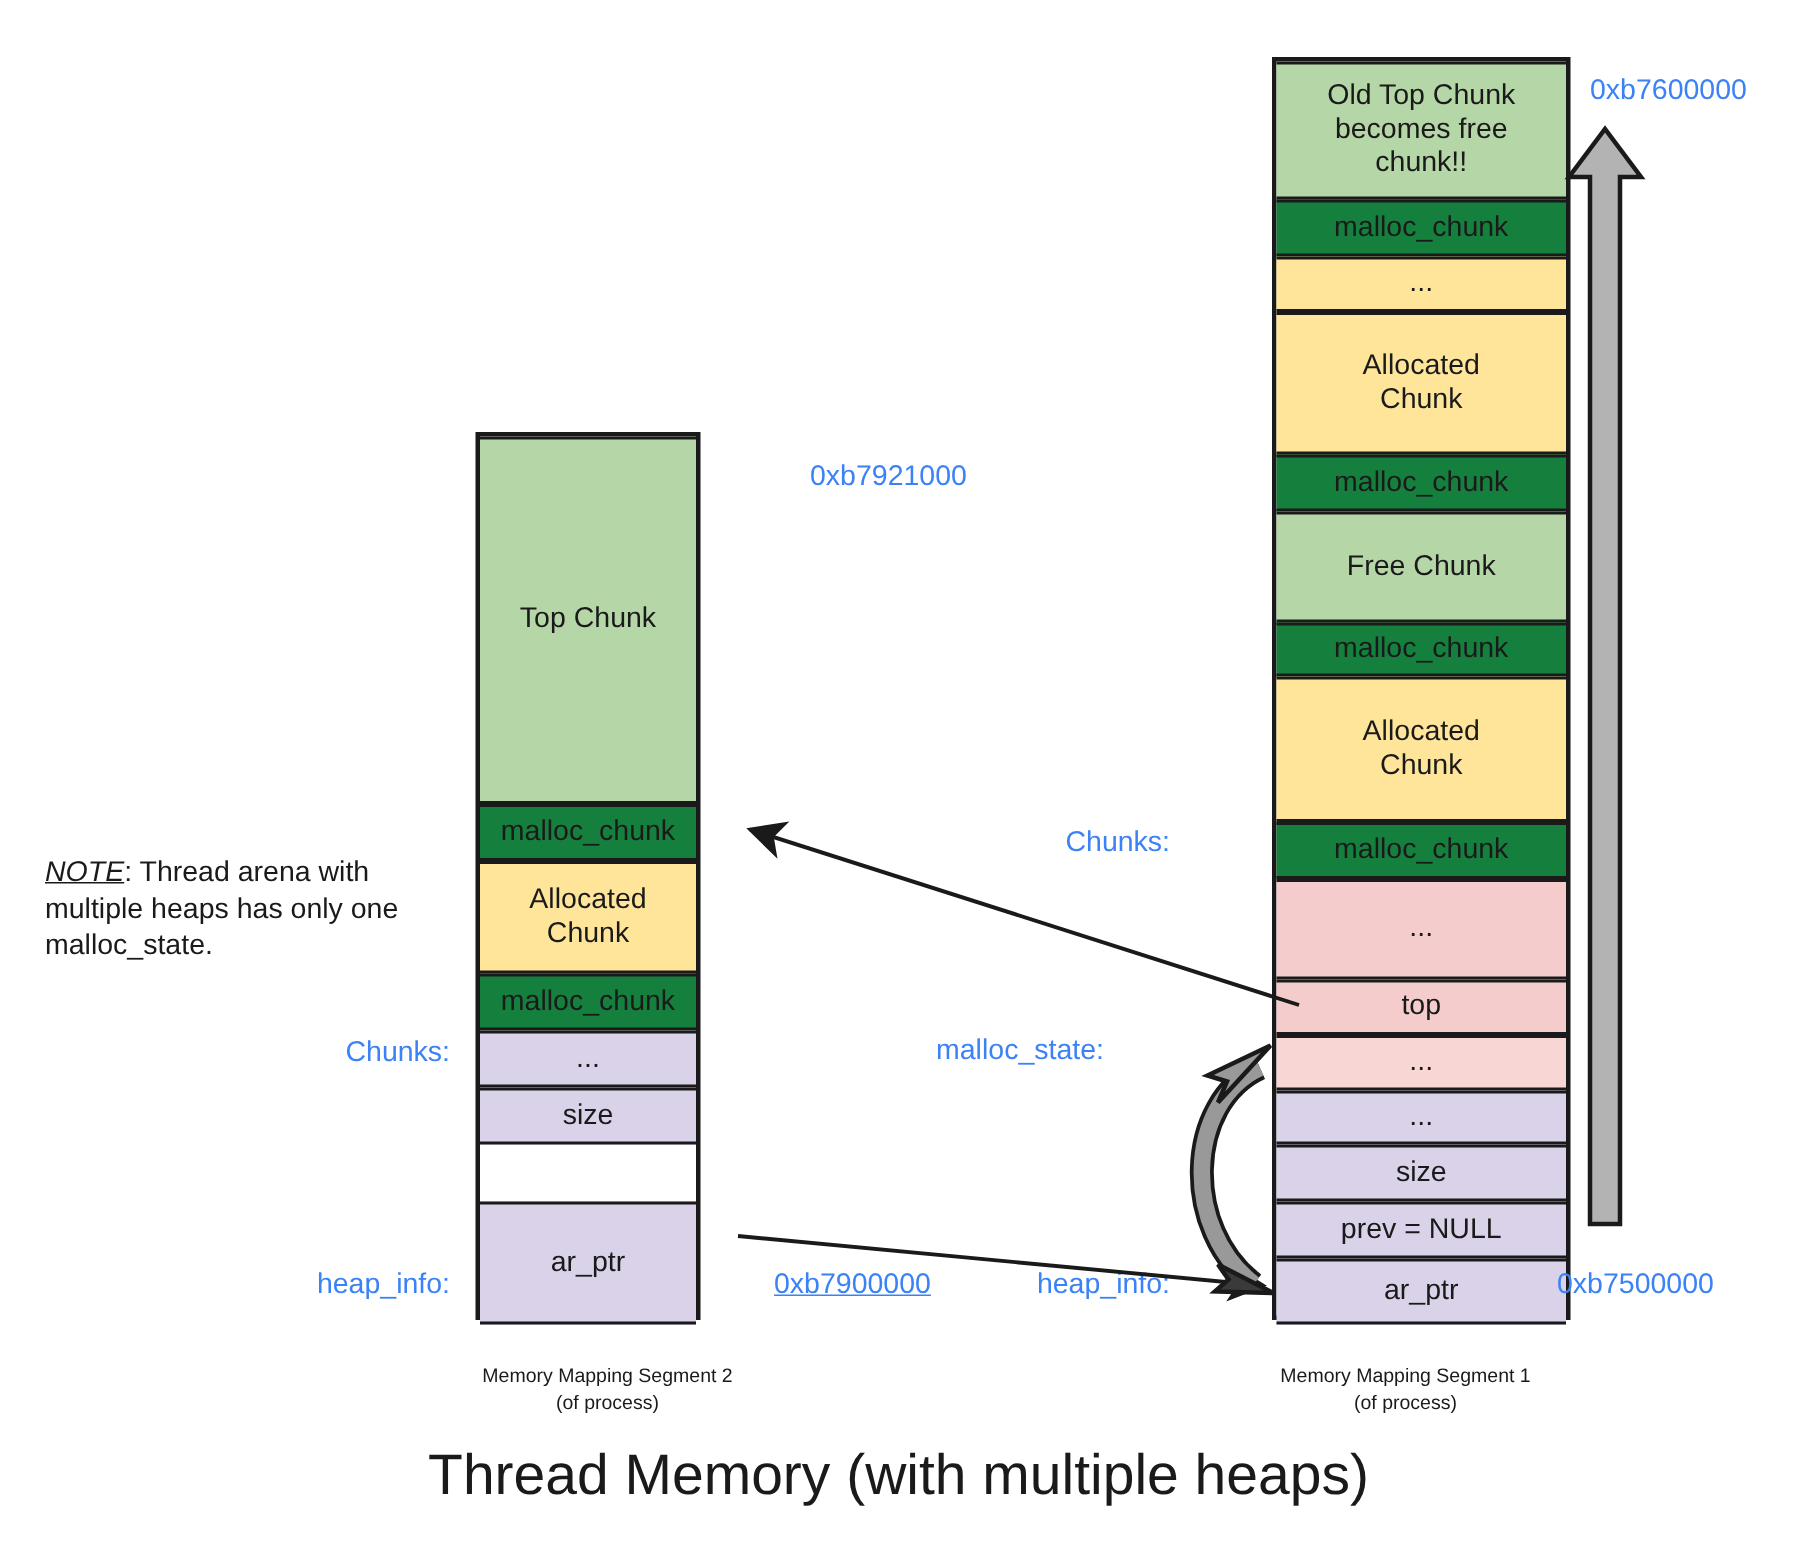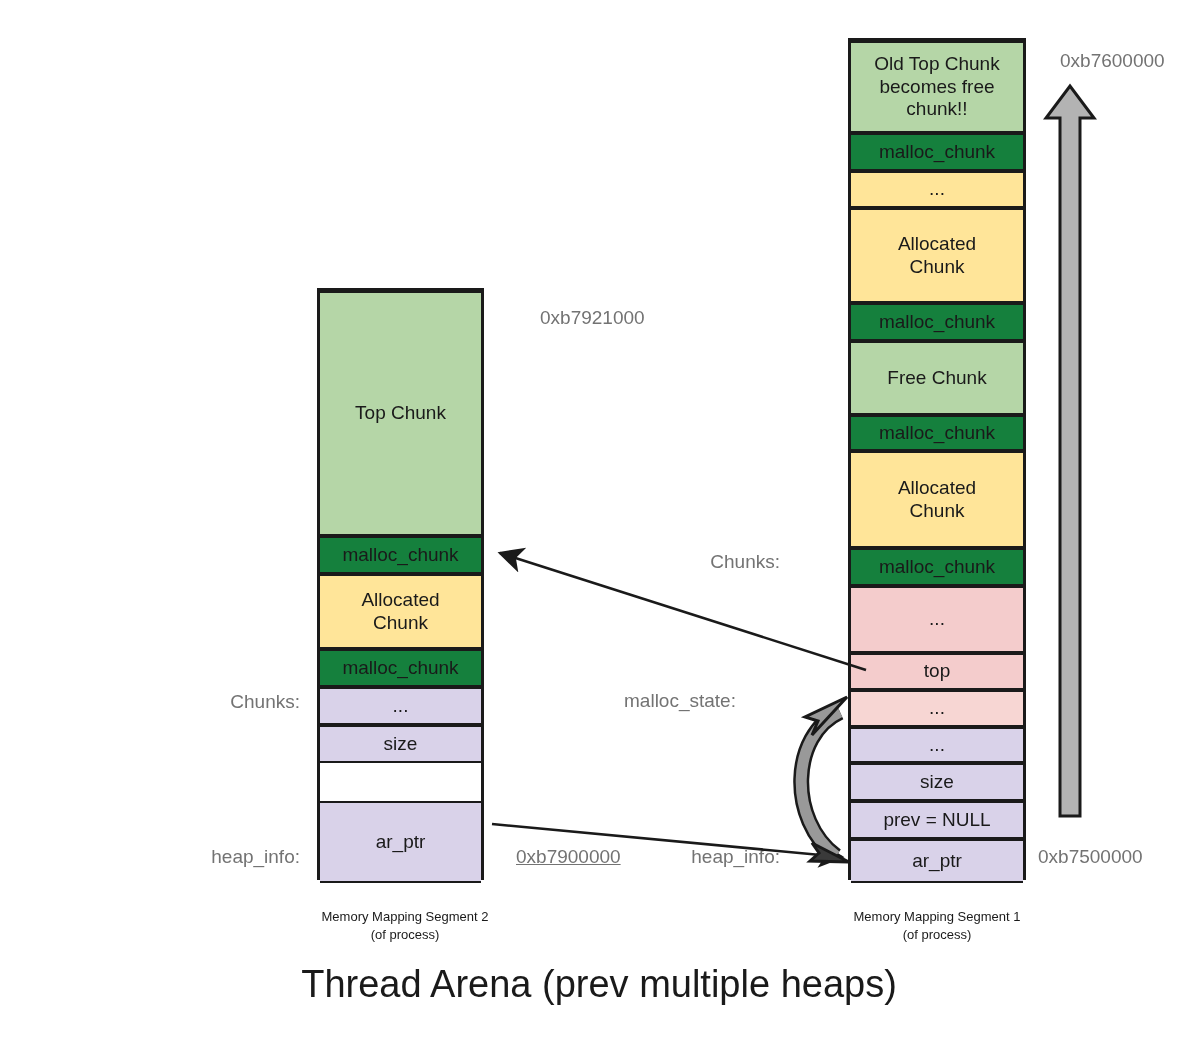--- a/index.html
+++ b/index.html
@@ -13,49 +13,49 @@
        display:flex;align-items:center;justify-content:center;text-align:center;
        font-size:19px;line-height:1.18;white-space:pre-line;}
 
   .c-green {background:#b5d6a7;}
   .c-purple{background:#15803d;}
   .c-yellow{background:#ffe599;}
   .c-pink  {background:#f4cccc;}
   .c-pink2 {background:#f7d6d3;}
   .c-lav   {background:#d9d2e9;}
 
-  .lbl{position:absolute;font-size:19px;color:#737373;white-space:nowrap;}
+  .lbl{position:absolute;font-size:19px;color:#3b82f6;white-space:nowrap;}
   .lbl.r{text-align:right;}
   .note{position:absolute;font-size:19px;line-height:1.3;color:#1a1a1a;width:265px;}
   .note i{font-style:italic;text-decoration:underline;}
 
   .caption{position:absolute;font-size:13px;text-align:center;line-height:1.35;width:320px;}
   .title{position:absolute;font-size:38px;text-align:center;width:1198px;left:0;
          font-family:"Liberation Sans","DejaVu Sans",sans-serif;}
 
   svg.overlay{position:absolute;left:0;top:0;width:1198px;height:1042px;
               pointer-events:none;overflow:visible;}
 </style>
 </head>
 <body>
 
 <div id="stage">
 
-  <div class="col" id="col-left" style="left:317px;top:288px;width:167px;height:592px;text-decoration:underline;">
+  <div class="col" id="col-left" style="left:317px;top:288px;width:150px;height:592px;text-decoration:underline;">
       <div class="row c-green" style="top: 0px; height: 245px; width: 100%;"><span>Top Chunk</span></div>
       <div class="row c-purple" style="top: 245px; height: 38px; width: 100%;"><span>malloc_chunk</span></div>
       <div class="row c-yellow" style="top: 283px; height: 75px; width: 100%;"><span>Allocated
 Chunk</span></div>
       <div class="row c-purple" style="top: 358px; height: 38px; width: 100%;"><span>malloc_chunk</span></div>
       <div class="row c-lav" style="top: 396px; height: 38px; width: 100%;"><span>...</span></div>
       <div class="row c-lav" style="top: 434px; height: 38px; width: 100%;"><span>size</span></div>
       <div class="row c-lav" style="top: 510px; height: 82px; width: 100%;"><span>ar_ptr</span></div>
     </div>
 
-  <div class="col" id="col-right" style="left:848px;top:38px;width:178px;height:842px;">
+  <div class="col" id="col-right" style="left:848px;top:38px;width:199px;height:842px;">
       <div class="row c-green" style="top: 0px; height: 92px; width: 100%;"><span>Old Top Chunk
 becomes free
 chunk!!</span></div>
       <div class="row c-purple" style="top: 92px; height: 38px; width: 100%;"><span>malloc_chunk</span></div>
       <div class="row c-yellow" style="top: 130px; height: 37px; width: 100%;"><span>...</span></div>
       <div class="row c-yellow" style="top: 167px; height: 95px; width: 100%;"><span>Allocated
 Chunk</span></div>
       <div class="row c-purple" style="top: 262px; height: 38px; width: 100%;"><span>malloc_chunk</span></div>
       <div class="row c-green" style="top: 300px; height: 74px; width: 100%;"><span>Free Chunk</span></div>
       <div class="row c-purple" style="top: 374px; height: 36px; width: 100%;"><span>malloc_chunk</span></div>
@@ -77,31 +77,34 @@
   <div class="lbl" style="left:540px;top:307px;">0xb7921000</div>
   <div class="lbl" style="left:516px;top:846px;text-decoration:underline;">0xb7900000</div>
 
   <div class="lbl r" style="left:580px;top:551px;width:200px;text-align:right;">Chunks:</div>
   <div class="lbl r" style="left:580px;top:690px;width:200px;text-align:center;">malloc_state:</div>
   <div class="lbl r" style="left:580px;top:846px;width:200px;text-align:right;">heap_info:</div>
 
   <div class="lbl" style="left:1060px;top:50px;">0xb7600000</div>
   <div class="lbl" style="left:1038px;top:846px;">0xb7500000</div>
 
+  <div class="note" style="left:30px;top:570px;">
+    <i>NOTE</i><span>: Thread arena with multiple heaps has only one malloc_state.</span>
+  </div>
 
   <div class="caption" style="left:245px;top:908px;">
     <div>Memory Mapping Segment 2</div>
     <div>(of process)</div>
   </div>
   <div class="caption" style="left:777px;top:908px;">
     <div>Memory Mapping Segment 1</div>
     <div>(of process)</div>
   </div>
 
-  <div class="title" style="top:963px;">Thread Arena (prev multiple heaps)</div>
+  <div class="title" style="top:963px;">Thread Memory (with multiple heaps)</div>
 
   <svg class="overlay">
     <defs>
       <marker id="blkArrow" markerWidth="11" markerHeight="11" refX="9" refY="5" orient="auto" markerUnits="strokeWidth">
         <path d="M0,0 L10,5 L0,10 L2.6,5 z" fill="#1a1a1a"></path>
       </marker>
     </defs>
 
     <g>
       <line x1="866" y1="670" x2="500" y2="553" stroke="#1a1a1a" stroke-width="2.6" marker-end="url(#blkArrow)"></line>

